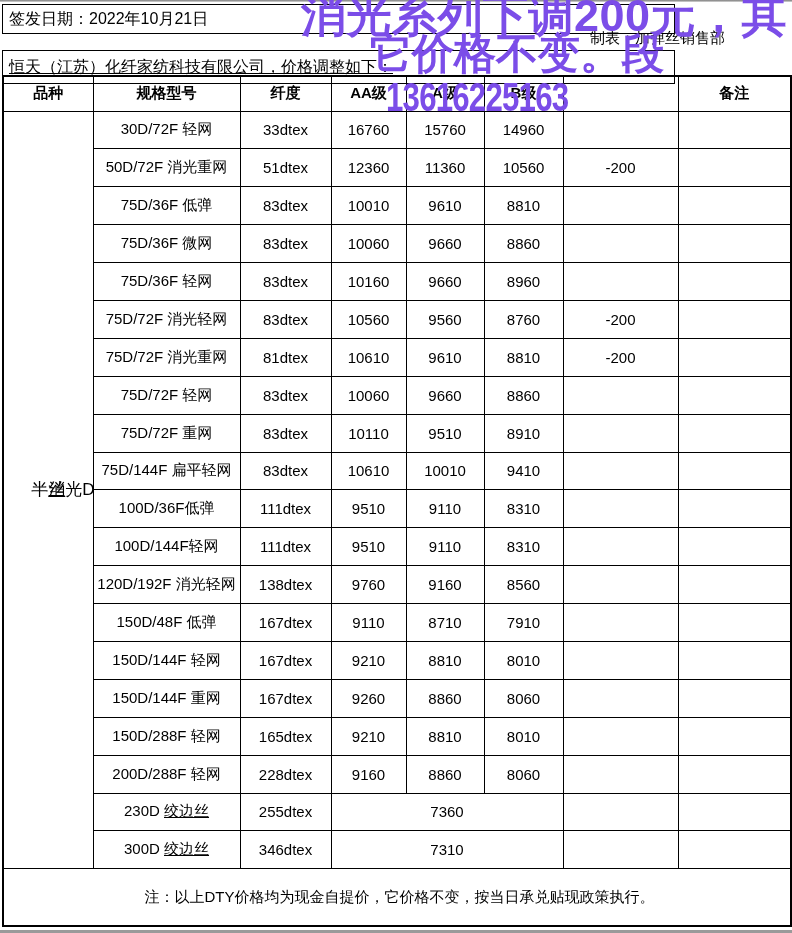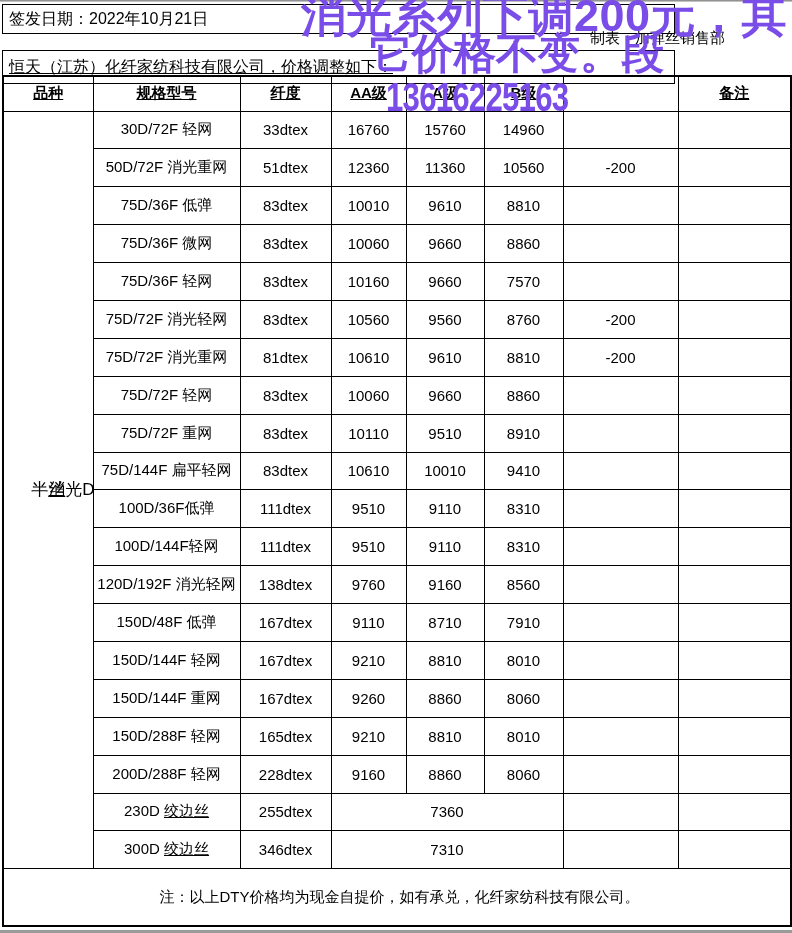--- a/index.html
+++ b/index.html
@@ -16,21 +16,21 @@
     background:#fff; display:flex; align-items:center; }
   .box-date { top:4px; height:30px; }
   .box-company { top:50px; height:34px;text-decoration:underline; }
   .box-label { font-size:16px; padding-left:6px; white-space:nowrap; }
   .maker-label { position:absolute; left:590px; top:7px; font-size:15px; white-space:nowrap;margin-top:22px; }
 
   table.price { position:absolute; left:2px; top:75px; width:788px;
     border-collapse:collapse; table-layout:fixed; border:2px solid #000; }
   table.price th, table.price td { border:1px solid #000; text-align:center;
     vertical-align:middle; font-size:15px; overflow:hidden; white-space:nowrap; }
-  table.price th { font-weight:bold; height:35px; font-size:15px;text-decoration:underline; }
+  table.price th { font-weight:bold; height:35px; font-size:15px; }
   tr.data-row { height:37.9px; }
   td.num { font-size:15.5px; }
   td.cat-cell { vertical-align:middle; }
   .vertical-text { width:100%; text-align:center; font-size:17px; line-height:27px; }
   .vertical-text span { display:inline-block; width:1em; word-break:break-all;
     text-align:center; }
   .ul { text-decoration:underline; }
   td.note-cell { height:57px; text-align:left; padding-left:5px; font-size:15px;
     border-bottom:5px solid #000; font-weight:normal; }
 
@@ -116,21 +116,21 @@
         <td class="num">9660</td>
         <td class="num">8860</td>
         <td class="num"></td>
         <td></td>
       </tr>
       <tr class="data-row">
         <td><span>75D/36F 轻网</span></td>
         <td>83dtex</td>
         <td class="num">10160</td>
         <td class="num">9660</td>
-        <td class="num">7570</td>
+        <td class="num">8960</td>
         <td class="num"></td>
         <td></td>
       </tr>
       <tr class="data-row">
         <td><span>75D/72F 消光轻网</span></td>
         <td>83dtex</td>
         <td class="num">10560</td>
         <td class="num">9560</td>
         <td class="num">8760</td>
         <td class="num">-200</td>
@@ -254,21 +254,21 @@
       <tr class="data-row">
         <td><span>300D </span><span class="ul">绞边丝</span></td>
         <td>346dtex</td>
         <td class="num" colspan="3">7310</td>
         <td class="num"></td>
         <td></td>
       </tr>
     </tbody>
   <tfoot>
     <tr>
-      <td class="note-cell" colspan="8">注：以上DTY价格均为现金自提价，如有承兑，化纤家纺科技有限公司。</td>
+      <td class="note-cell" colspan="8">注：以上DTY价格均为现金自提价，它价格不变，按当日承兑贴现政策执行。</td>
     </tr>
   </tfoot>
 </table>
 
 <div class="overlay ov1" style="color: rgb(123, 77, 232);">消光系列下调200元，其</div>
 <div class="overlay ov2" style="color: rgb(123, 77, 232);">它价格不变。段</div>
 <div class="overlay ov3" style="color: rgb(123, 77, 232);">13616225163</div>
 
 <div class="edge-bottom"></div>
 

